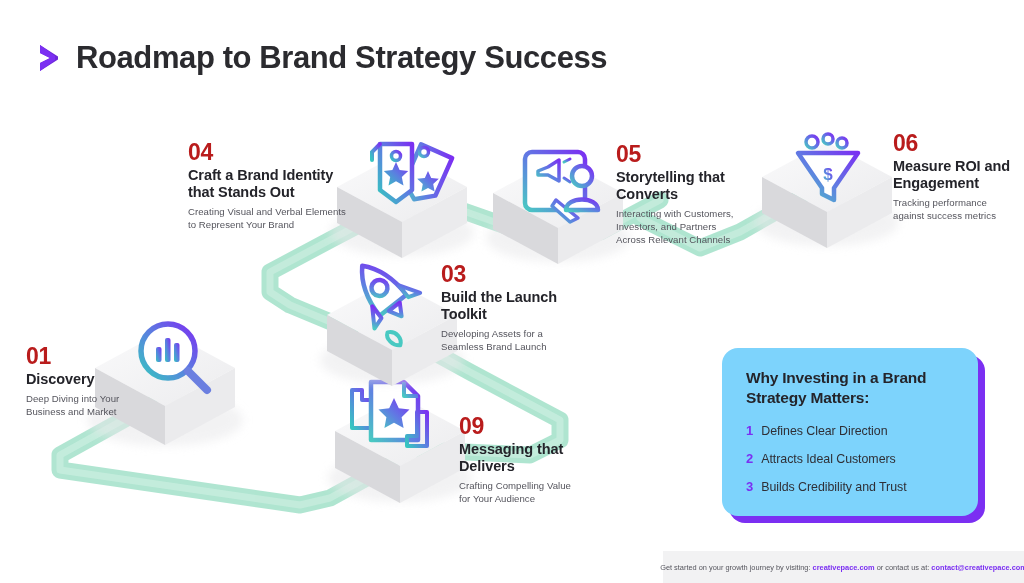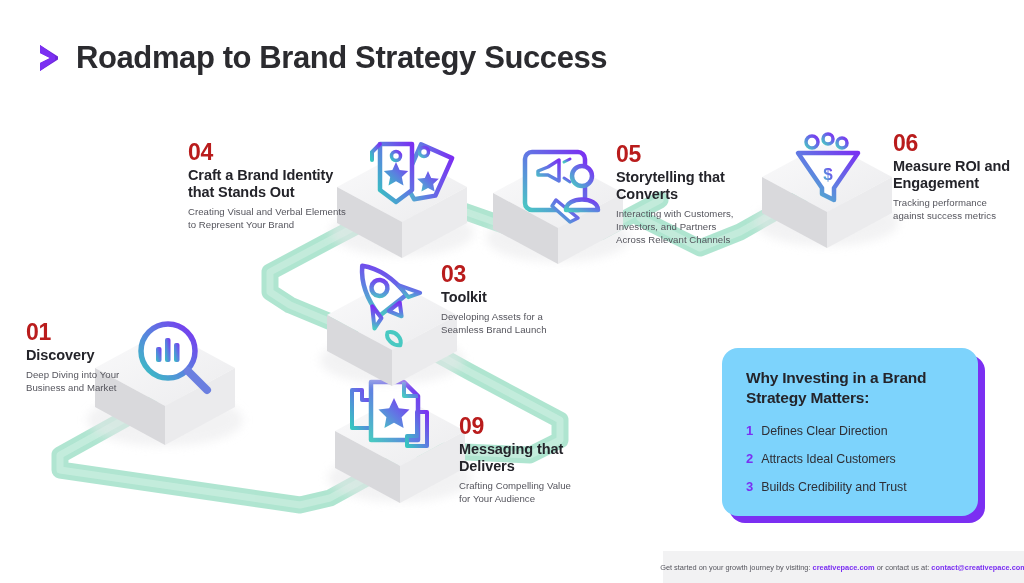--- a/index.html
+++ b/index.html
@@ -30,21 +30,21 @@
     letter-spacing: -0.2px; line-height: 1.05; margin-bottom: 3px;
   }
   .step-title {
     font-size: 14.5px; font-weight: bold; color: #24242a;
     line-height: 1.18; letter-spacing: -0.1px; margin-bottom: 5px;
   }
   .step-desc {
     font-size: 9.6px; color: #55555d; line-height: 1.33; letter-spacing: 0.05px;
   }
 
-  #step-01 { left: 26px; top: 320px; width: 160px; }
+  #step-01 { left: 26px; top: 344px; width: 160px; }
   #step-02 { left: 459px; top: 414px; width: 170px; }
   #step-03 { left: 441px; top: 262px; width: 175px; }
   #step-04 { left: 188px; top: 140px; width: 175px; }
   #step-05 { left: 616px; top: 142px; width: 175px; }
   #step-06 { left: 893px; top: 131px; width: 135px; }
 
   
   #callout-shadow {
     position: absolute; left: 729px; top: 355px; width: 256px; height: 168px;
     background: #7b2ff2; border-radius: 16px;
@@ -244,20 +244,21 @@
     </div>
     <div class="step-desc">
       <div>Crafting Compelling Value</div>
       <div>for Your Audience</div>
     </div>
   </div>
 
   <div class="step" id="step-03">
     <div class="step-num">03</div>
     <div class="step-title">
+      <div>Build the Launch</div>
       <div>Toolkit</div>
     </div>
     <div class="step-desc">
       <div>Developing Assets for a</div>
       <div>Seamless Brand Launch</div>
     </div>
   </div>
 
   <div class="step" id="step-04">
     <div class="step-num">04</div>

